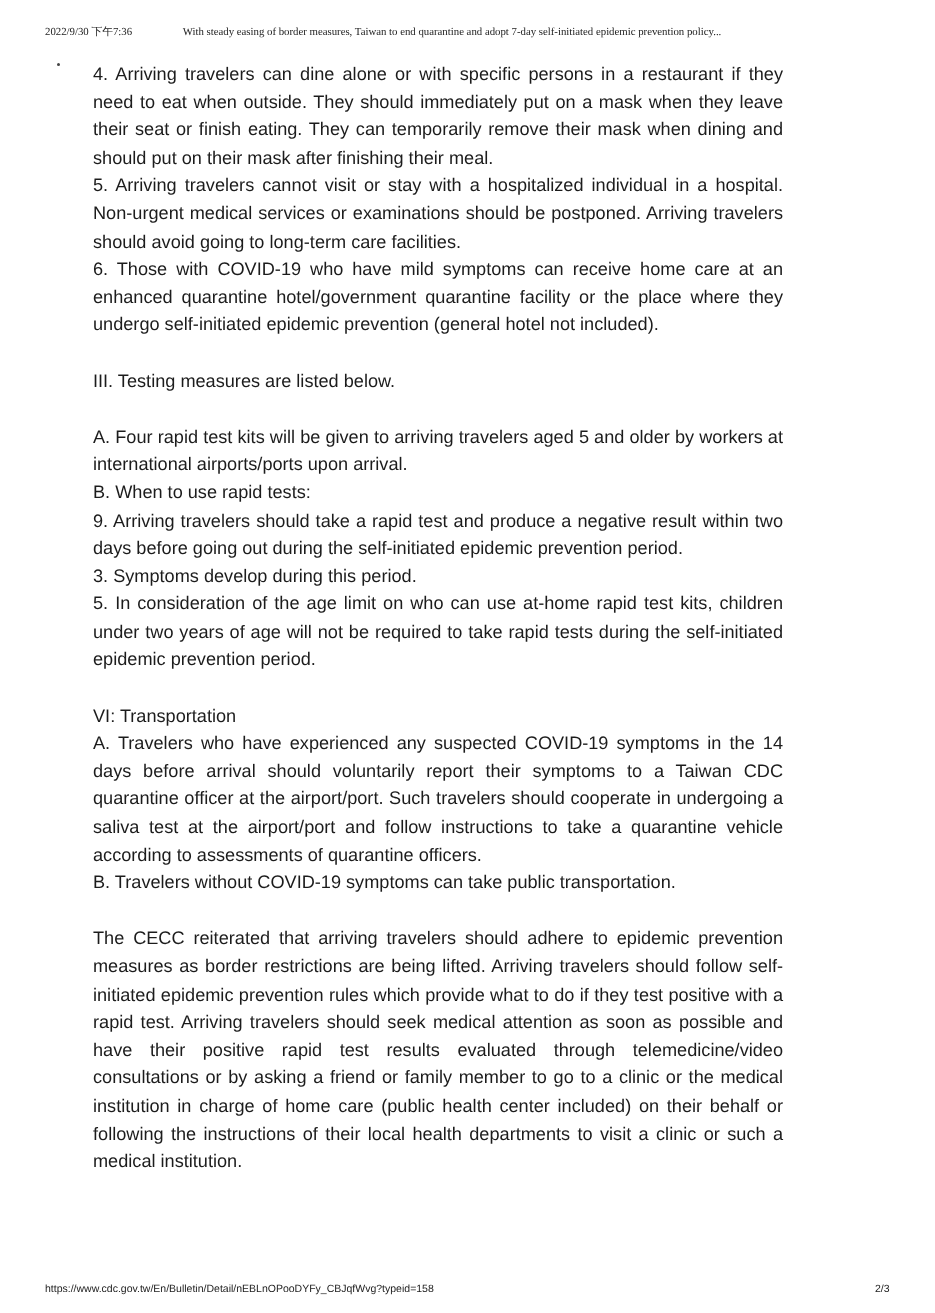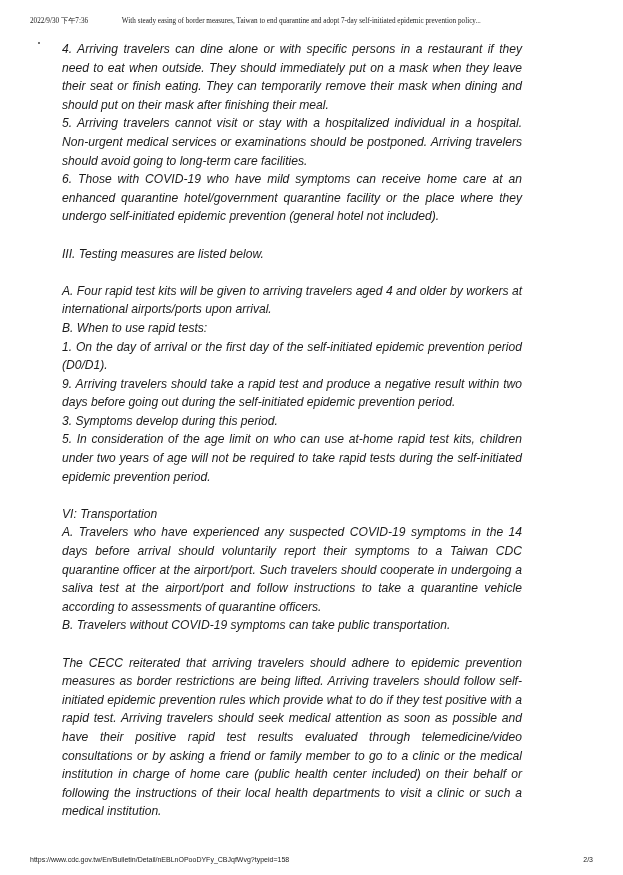--- a/index.html
+++ b/index.html
@@ -2,21 +2,21 @@
 <html><head>
 <meta charset="utf-8">
 <style>
   html, body { margin:0; padding:0; background:#ffffff; }
   body { width:623px; height:875px; position:relative; overflow:hidden; color:#1a1a1a; }
   .header { position:absolute; top:16px; left:30px; right:10px; font-family:Liberation Serif, serif; font-size:7.2px; color:#222; white-space:nowrap; }
   .header .date { display:inline-block; width:90px; }
   .header .title { display:inline-block; }
   .dot { position:absolute; top:42px; left:38px; width:2px; height:2px; background:#444; border-radius:1px; }
   .content { position:absolute; top:40px; left:62px; width:460px; font-family:"Liberation Sans", sans-serif; font-size:12.1px; line-height:18.6px; color:#1c1c1c; }
-  .content p { margin:0; text-align:justify;font-style:italic; }
+  .content p { margin:0; text-align:justify; }
   .gap { height:18.6px; }
   .footer { position:absolute; top:856px; left:30px; right:30px; font-family:"Liberation Sans", sans-serif; font-size:7px; color:#222; }
   .footer .url { position:absolute; left:0; }
   .footer .page { position:absolute; right:0; }
 </style>
 </head>
 <body>
 
 <div class="header">
   <span class="date">2022/9/30 下午7:36</span>
@@ -24,23 +24,22 @@
 </div>
 <div class="dot"></div>
 
 <div class="content">
   <p>4. Arriving travelers can dine alone or with specific persons in a restaurant if they need to eat when outside. They should immediately put on a mask when they leave their seat or finish eating. They can temporarily remove their mask when dining and should put on their mask after finishing their meal.</p>
   <p>5. Arriving travelers cannot visit or stay with a hospitalized individual in a hospital. Non-urgent medical services or examinations should be postponed. Arriving travelers should avoid going to long-term care facilities.</p>
   <p>6. Those with COVID-19 who have mild symptoms can receive home care at an enhanced quarantine hotel/government quarantine facility or the place where they undergo self-initiated epidemic prevention (general hotel not included).</p>
   <div class="gap"></div>
   <p>III. Testing measures are listed below.</p>
   <div class="gap"></div>
-  <p>A. Four rapid test kits will be given to arriving travelers aged 4 and older by workers at international airports/ports upon arrival.</p>
+  <p>A. Four rapid test kits will be given to arriving travelers aged 5 and older by workers at international airports/ports upon arrival.</p>
   <p>B. When to use rapid tests:</p>
-  <p>1. On the day of arrival or the first day of the self-initiated epidemic prevention period (D0/D1).</p>
   <p>9. Arriving travelers should take a rapid test and produce a negative result within two days before going out during the self-initiated epidemic prevention period.</p>
   <p>3. Symptoms develop during this period.</p>
   <p>5. In consideration of the age limit on who can use at-home rapid test kits, children under two years of age will not be required to take rapid tests during the self-initiated epidemic prevention period.</p>
   <div class="gap"></div>
   <p>VI: Transportation</p>
   <p>A. Travelers who have experienced any suspected COVID-19 symptoms in the 14 days before arrival should voluntarily report their symptoms to a Taiwan CDC quarantine officer at the airport/port. Such travelers should cooperate in undergoing a saliva test at the airport/port and follow instructions to take a quarantine vehicle according to assessments of quarantine officers.</p>
   <p>B. Travelers without COVID-19 symptoms can take public transportation.</p>
   <div class="gap"></div>
   <p>The CECC reiterated that arriving travelers should adhere to epidemic prevention measures as border restrictions are being lifted. Arriving travelers should follow self-initiated epidemic prevention rules which provide what to do if they test positive with a rapid test. Arriving travelers should seek medical attention as soon as possible and have their positive rapid test results evaluated through telemedicine/video consultations or by asking a friend or family member to go to a clinic or the medical institution in charge of home care (public health center included) on their behalf or following the instructions of their local health departments to visit a clinic or such a medical institution.</p>
 </div>

